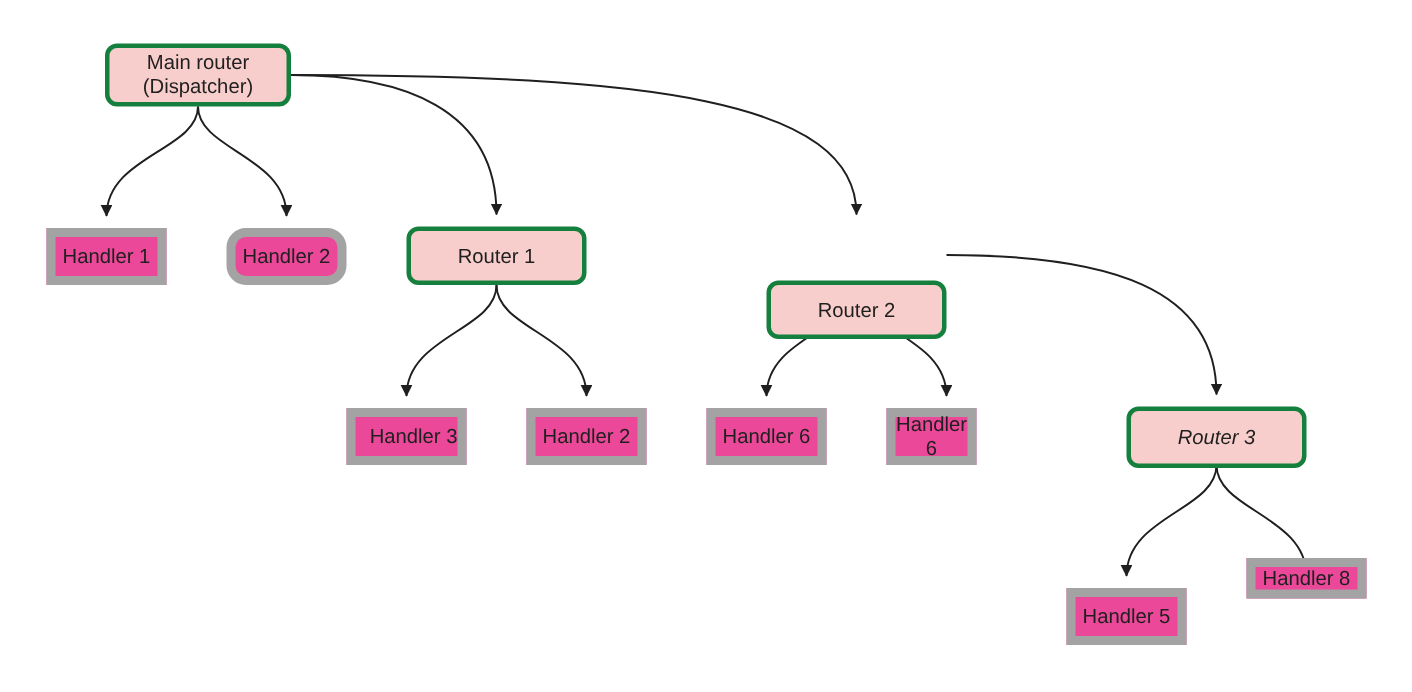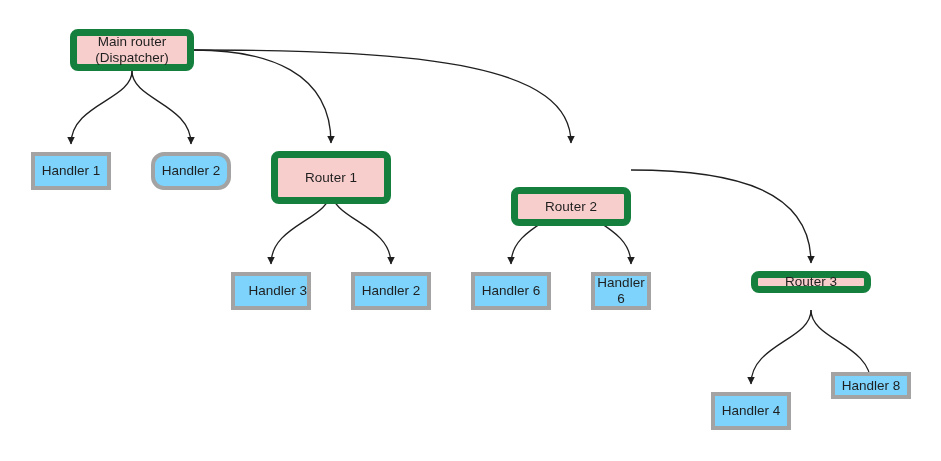--- a/index.html
+++ b/index.html
@@ -35,26 +35,26 @@
     justify-content: center;
     text-align: center;
     font-size: 13.5px;
     line-height: 16px;
     color: #1f1f1f;
     font-family: "Liberation Sans", sans-serif;
     white-space: pre-line;
   }
   .node.router {
     background: #f8cecc;
-    border: 7px solid #15803d;
+    border: 3px solid #15803d;
     border-radius: 8px;
   }
   .node.handler {
-    background: #7dd3fc;
-    border: 4px solid #a3a3a3;
+    background: #ec4899;
+    border: 6px solid #a3a3a3;
     border-radius: 0;
   }
   .node-label {
     display: block;
     pointer-events: none;
   }
 </style>
 </head>
 <body>
 
@@ -96,21 +96,21 @@
   </div>
 
   <div class="node handler" style="left:31px; top:152px; width:80px; height:38px;">
     <span class="node-label">Handler 1</span>
   </div>
 
   <div class="node handler" style="left:151px; top:152px; width:80px; height:38px;border-radius:13px;">
     <span class="node-label">Handler 2</span>
   </div>
 
-  <div class="node router" style="left:271px; top:151px; width:120px; height:53px;">
+  <div class="node router" style="left:271px; top:151px; width:120px; height:39px;">
     <span class="node-label">Router 1</span>
   </div>
 
   <div class="node router" style="left:511px; top:151px; width:120px; height:39px;margin-top:36px;">
     <span class="node-label">Router 2</span>
   </div>
 
   <div class="node handler" style="left:231px; top:272px; width:80px; height:38px;align-items:flex-end;">
     <span class="node-label">Handler 3</span>
   </div>
@@ -120,25 +120,25 @@
   </div>
 
   <div class="node handler" style="left:471px; top:272px; width:80px; height:38px;">
     <span class="node-label">Handler 6</span>
   </div>
 
   <div class="node handler" style="left:591px; top:272px; width:60px; height:38px;">
     <span class="node-label">Handler 6</span>
   </div>
 
-  <div class="node router" style="left:751px; top:271px; width:120px; height:22px;">
+  <div class="node router" style="left:751px; top:271px; width:120px; height:41px;font-style:italic;">
     <span class="node-label">Router 3</span>
   </div>
 
   <div class="node handler" style="left:711px; top:392px; width:80px; height:38px;">
-    <span class="node-label">Handler 4</span>
+    <span class="node-label">Handler 5</span>
   </div>
 
   <div class="node handler" style="left:831px; top:372px; width:80px; height:27px;">
     <span class="node-label">Handler 8</span>
   </div>
 
 </div>
 
 </body></html>

